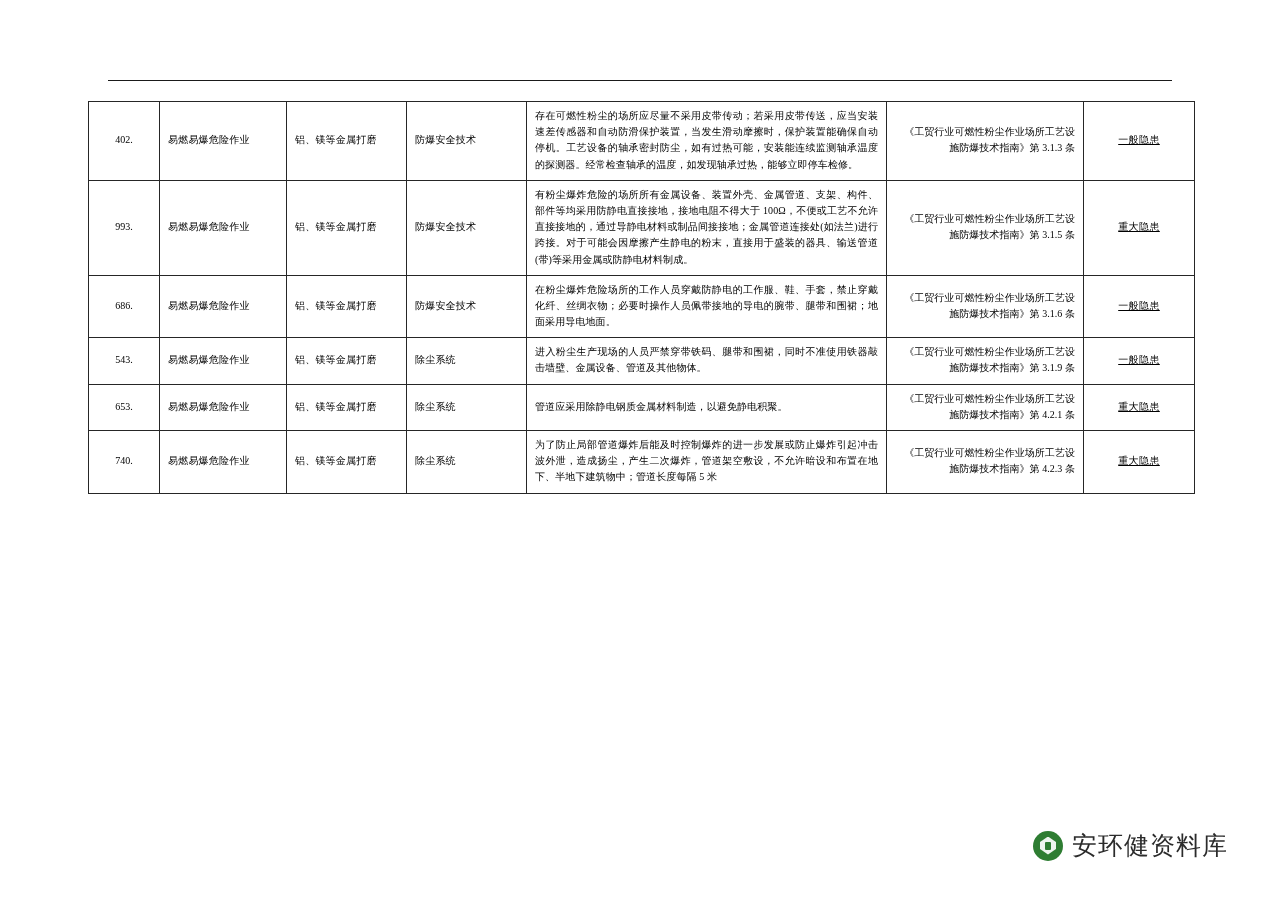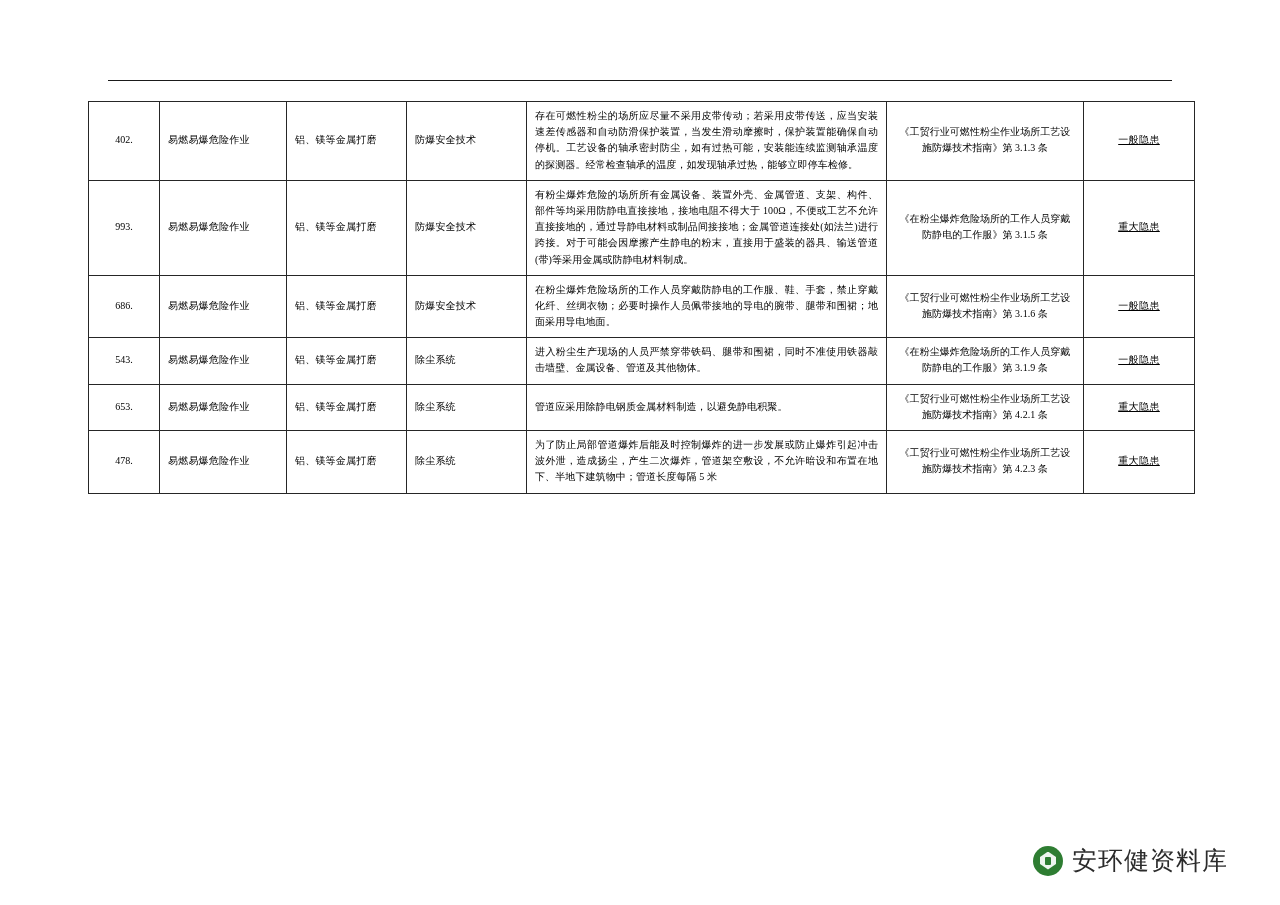--- a/index.html
+++ b/index.html
@@ -62,32 +62,32 @@
   td.cat, td.proc, td.type {
     text-align: left;
     letter-spacing: 0.2px;
   }
   td.desc {
     text-align: justify;
     text-justify: inter-ideograph;
     letter-spacing: 0.1px;
   }
   td.ref {
-    text-align: center;
+    text-align: right;
     letter-spacing: 0.05px;
   }
   td.level {
     text-align: center;
     letter-spacing: 0.4px;
     text-decoration: underline;
   }
   .watermark {
     position: absolute;
     right: 52px;
-    bottom: 28px;
+    bottom: 43px;
     display: flex;
     align-items: center;
     gap: 9px;
   }
   .wm-logo {
     width: 30px;
     height: 30px;
     border-radius: 50%;
     background: #2e7d32;
     position: relative;
@@ -144,52 +144,52 @@
         <td class="desc">存在可燃性粉尘的场所应尽量不采用皮带传动；若采用皮带传送，应当安装速差传感器和自动防滑保护装置，当发生滑动摩擦时，保护装置能确保自动停机。工艺设备的轴承密封防尘，如有过热可能，安装能连续监测轴承温度的探测器。经常检查轴承的温度，如发现轴承过热，能够立即停车检修。</td>
         <td class="ref">《工贸行业可燃性粉尘作业场所工艺设施防爆技术指南》第 3.1.3 条</td>
         <td class="level">一般隐患</td>
       </tr>
       <tr>
         <td class="num">993.</td>
         <td class="cat">易燃易爆危险作业</td>
         <td class="proc">铝、镁等金属打磨</td>
         <td class="type">防爆安全技术</td>
         <td class="desc">有粉尘爆炸危险的场所所有金属设备、装置外壳、金属管道、支架、构件、部件等均采用防静电直接接地，接地电阻不得大于 100Ω，不便或工艺不允许直接接地的，通过导静电材料或制品间接接地；金属管道连接处(如法兰)进行跨接。对于可能会因摩擦产生静电的粉末，直接用于盛装的器具、输送管道(带)等采用金属或防静电材料制成。</td>
-        <td class="ref">《在粉尘爆炸危险场所的工作人员穿戴防静电的工作服》第 3.1.5 条</td>
+        <td class="ref">《工贸行业可燃性粉尘作业场所工艺设施防爆技术指南》第 3.1.5 条</td>
         <td class="level">重大隐患</td>
       </tr>
       <tr>
         <td class="num">686.</td>
         <td class="cat">易燃易爆危险作业</td>
         <td class="proc">铝、镁等金属打磨</td>
         <td class="type">防爆安全技术</td>
         <td class="desc">在粉尘爆炸危险场所的工作人员穿戴防静电的工作服、鞋、手套，禁止穿戴化纤、丝绸衣物；必要时操作人员佩带接地的导电的腕带、腿带和围裙；地面采用导电地面。</td>
         <td class="ref">《工贸行业可燃性粉尘作业场所工艺设施防爆技术指南》第 3.1.6 条</td>
         <td class="level">一般隐患</td>
       </tr>
       <tr>
         <td class="num">543.</td>
         <td class="cat">易燃易爆危险作业</td>
         <td class="proc">铝、镁等金属打磨</td>
         <td class="type">除尘系统</td>
         <td class="desc">进入粉尘生产现场的人员严禁穿带铁码、腿带和围裙，同时不准使用铁器敲击墙壁、金属设备、管道及其他物体。</td>
-        <td class="ref">《在粉尘爆炸危险场所的工作人员穿戴防静电的工作服》第 3.1.9 条</td>
+        <td class="ref">《工贸行业可燃性粉尘作业场所工艺设施防爆技术指南》第 3.1.9 条</td>
         <td class="level">一般隐患</td>
       </tr>
       <tr>
         <td class="num">653.</td>
         <td class="cat">易燃易爆危险作业</td>
         <td class="proc">铝、镁等金属打磨</td>
         <td class="type">除尘系统</td>
         <td class="desc">管道应采用除静电钢质金属材料制造，以避免静电积聚。</td>
         <td class="ref">《工贸行业可燃性粉尘作业场所工艺设施防爆技术指南》第 4.2.1 条</td>
         <td class="level">重大隐患</td>
       </tr>
       <tr>
-        <td class="num">478.</td>
+        <td class="num">740.</td>
         <td class="cat">易燃易爆危险作业</td>
         <td class="proc">铝、镁等金属打磨</td>
         <td class="type">除尘系统</td>
         <td class="desc">为了防止局部管道爆炸后能及时控制爆炸的进一步发展或防止爆炸引起冲击波外泄，造成扬尘，产生二次爆炸，管道架空敷设，不允许暗设和布置在地下、半地下建筑物中；管道长度每隔 5 米</td>
         <td class="ref">《工贸行业可燃性粉尘作业场所工艺设施防爆技术指南》第 4.2.3 条</td>
         <td class="level">重大隐患</td>
       </tr>
     </tbody>
   </table>
 

